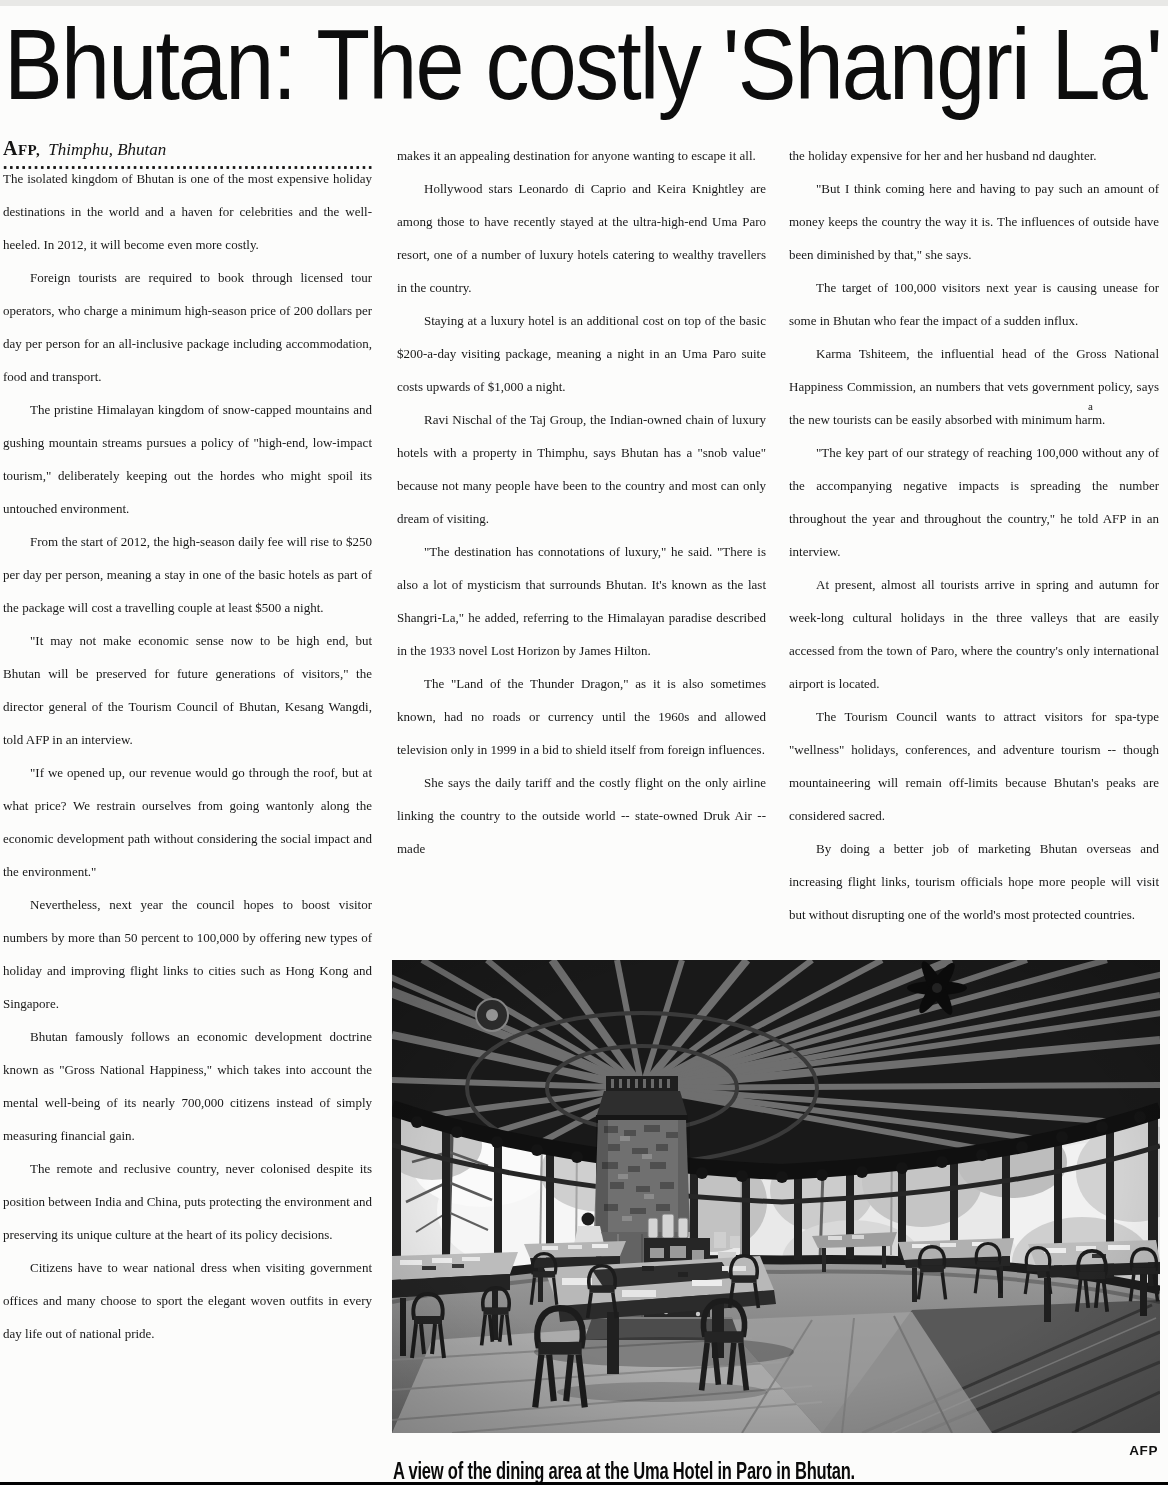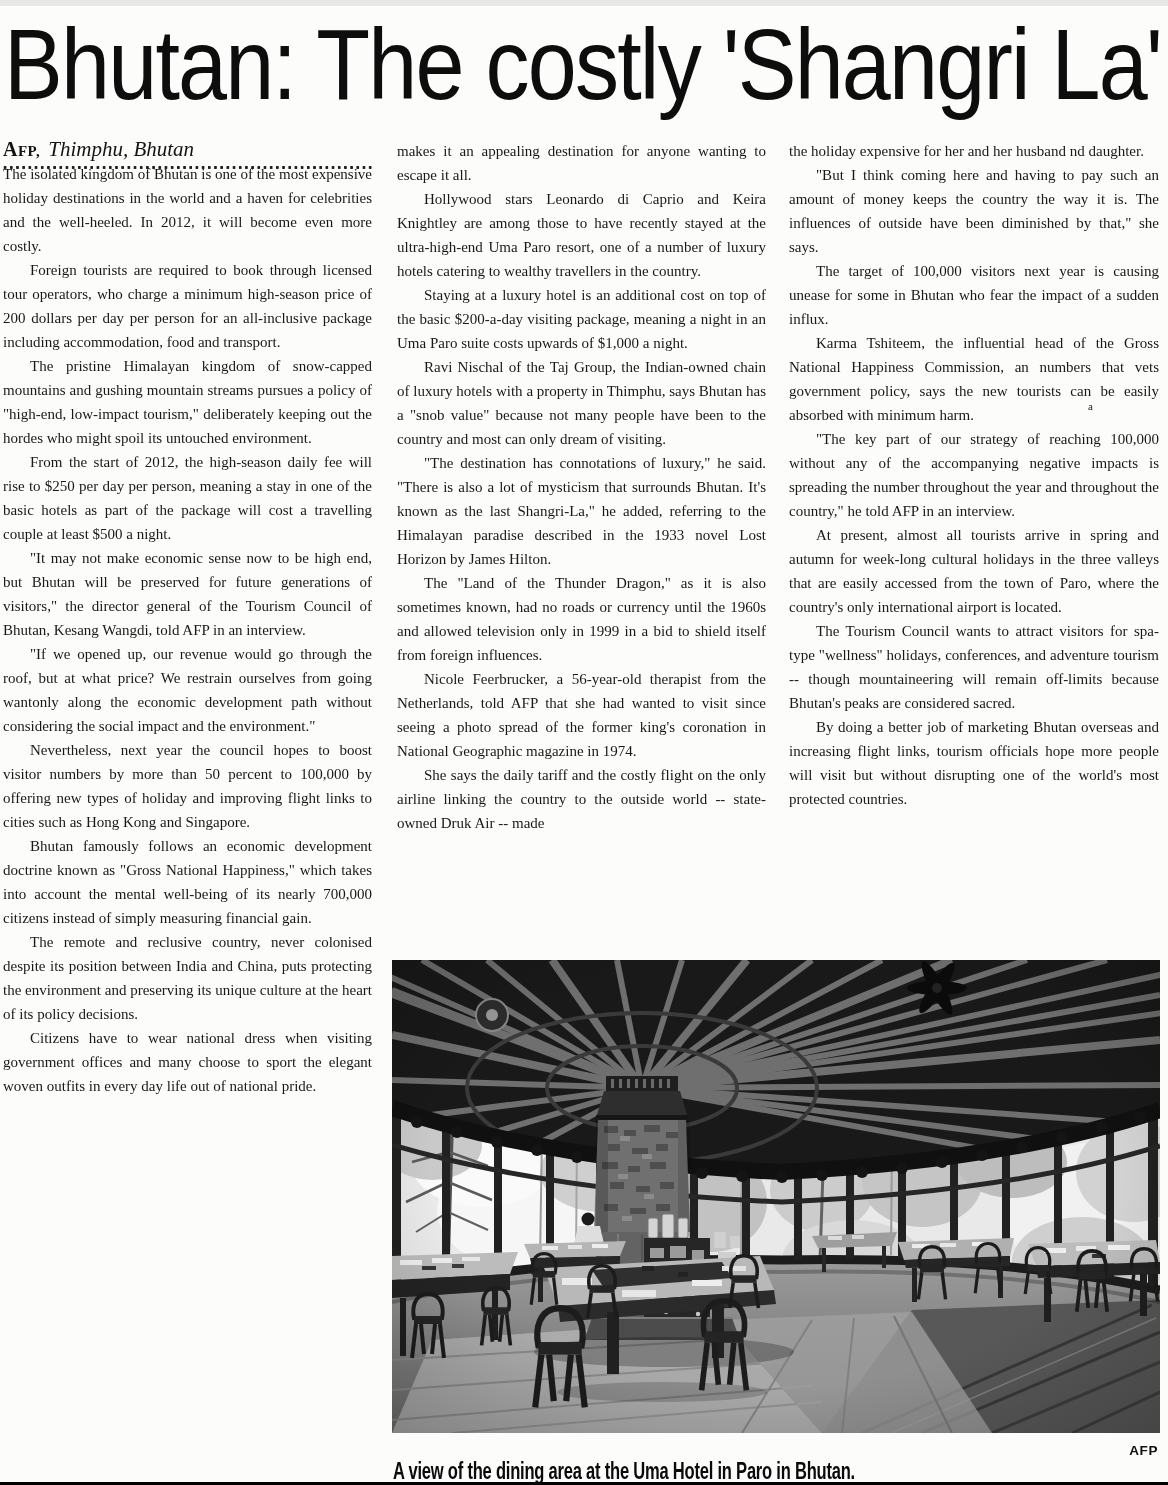--- a/index.html
+++ b/index.html
@@ -9,29 +9,29 @@
     font-family:"Liberation Serif", serif;color:#1a1a1a;
   }
   .headline{
     position:absolute;left:4px;top:6px;white-space:nowrap;display:inline-block;
     font-family:"Liberation Sans", sans-serif;font-weight:500;
     font-size:100px;line-height:1.04;letter-spacing:-2px;color:#0d0d0d;
   }
   .byline{position:absolute;left:3px;top:131px;width:370px;font-size:16.5px;color:#141414;white-space:nowrap;}
   .byline .agency{display:inline-block;font-weight:bold;font-size:15px;letter-spacing:.5px;}
   .byline .agency::first-letter{font-size:20px;}
-  .byline .loc{font-style:italic;font-size:21px;margin-left:4px;}
+  .byline .loc{font-style:italic;font-size:17px;margin-left:4px;}
   .dotted-rule{
     position:absolute;left:2px;top:158px;width:370px;height:5px;
     background-image:radial-gradient(circle,#1b1b1b 1.3px,transparent 1.6px);
     background-size:6.2px 5px;background-repeat:repeat-x;background-position:0 1px;
   }
   .col{
     position:absolute;text-align:justify;
-    font-size:15px;line-height:24px;color:#181818;
+    font-size:13px;line-height:33px;color:#181818;
   }
   .col p{margin:0;text-indent:27px;}
   .col p.noindent{text-indent:0;}
   #col1{left:3px;top:156px;width:369px;}
   #col2{left:397px;top:133px;width:369px;}
   #col3{left:789px;top:133px;width:370px;}
   .photo-wrap{position:absolute;left:392px;top:954px;width:768px;height:473px;background:#111;}
   .photo-wrap svg{display:block;}
   .credit{
     position:absolute;left:392px;top:1437px;width:766px;text-align:right;
@@ -72,21 +72,20 @@
       <p>The remote and reclusive country, never colonised despite its position between India and China, puts protecting the environment and preserving its unique culture at the heart of its policy decisions.</p>
       <p>Citizens have to wear national dress when visiting government offices and many choose to sport the elegant woven outfits in every day life out of national pride.</p>
     </div>
   <div class="col" id="col2">
       <p class="noindent">makes it an appealing destination for anyone wanting to escape it all.</p>
       <p>Hollywood stars Leonardo di Caprio and Keira Knightley are among those to have recently stayed at the ultra-high-end Uma Paro resort, one of a number of luxury hotels catering to wealthy travellers in the country.</p>
       <p>Staying at a luxury hotel is an additional cost on top of the basic $200-a-day visiting package, meaning a night in an Uma Paro suite costs upwards of $1,000 a night.</p>
       <p>Ravi Nischal of the Taj Group, the Indian-owned chain of luxury hotels with a property in Thimphu, says Bhutan has a "snob value" because not many people have been to the country and most can only dream of visiting.</p>
       <p>"The destination has connotations of luxury," he said. "There is also a lot of mysticism that surrounds Bhutan. It's known as the last Shangri-La," he added, referring to the Himalayan paradise described in the 1933 novel Lost Horizon by James Hilton.</p>
       <p>The "Land of the Thunder Dragon," as it is also sometimes known, had no roads or currency until the 1960s and allowed television only in 1999 in a bid to shield itself from foreign influences.</p>
-      <p>Nicole Feerbrucker, a 56-year-old therapist from the Netherlands, told AFP that she had wanted to visit since seeing a photo spread of the former king's coronation in National Geographic magazine in 1974.</p>
       <p>She says the daily tariff and the costly flight on the only airline linking the country to the outside world -- state-owned Druk Air -- made</p>
     </div>
   <div class="col" id="col3">
       <p class="noindent">the holiday expensive for her and her husband nd daughter.</p>
       <p>"But I think coming here and having to pay such an amount of money keeps the country the way it is. The influences of outside have been diminished by that," she says.</p>
       <p>The target of 100,000 visitors next year is causing unease for some in Bhutan who fear the impact of a sudden influx.</p>
       <p>Karma Tshiteem, the influential head of the Gross National Happiness Commission, an numbers that vets government policy, says the new tourists can be easily absorbed with minimum harm.</p>
       <p>"The key part of our strategy of reaching 100,000 without any of the accompanying negative impacts is spreading the number throughout the year and throughout the country," he told AFP in an interview.</p>
       <p>At present, almost all tourists arrive in spring and autumn for week-long cultural holidays in the three valleys that are easily accessed from the town of Paro, where the country's only international airport is located.</p>
       <p>The Tourism Council wants to attract visitors for spa-type "wellness" holidays, conferences, and adventure tourism -- though mountaineering will remain off-limits because Bhutan's peaks are considered sacred.</p>

